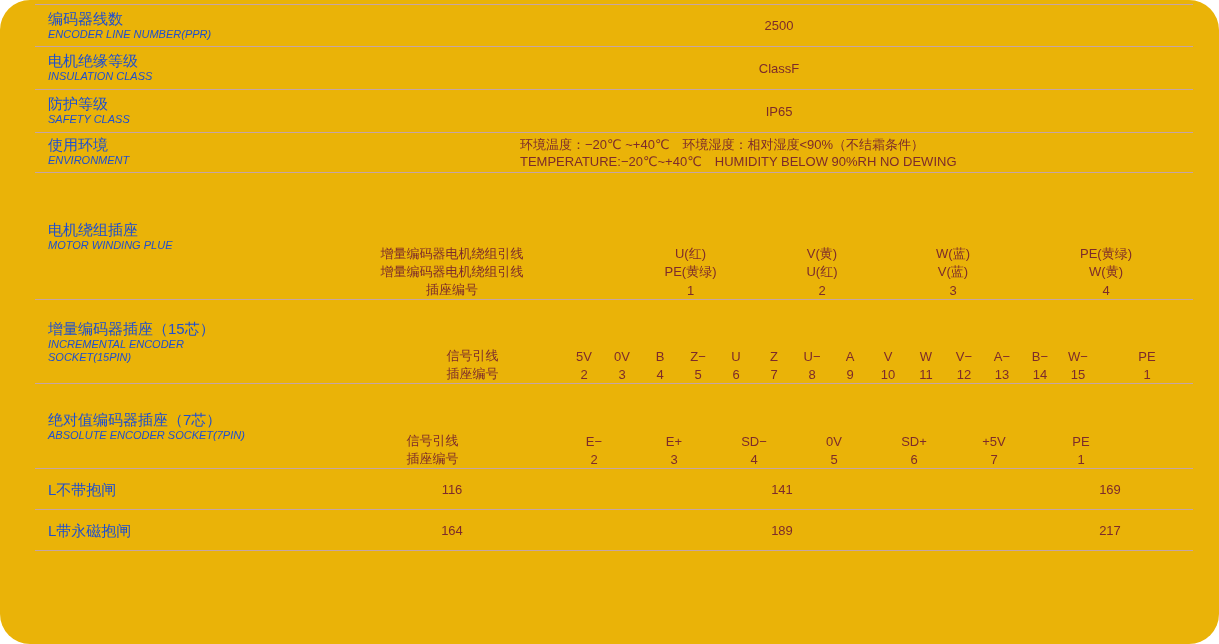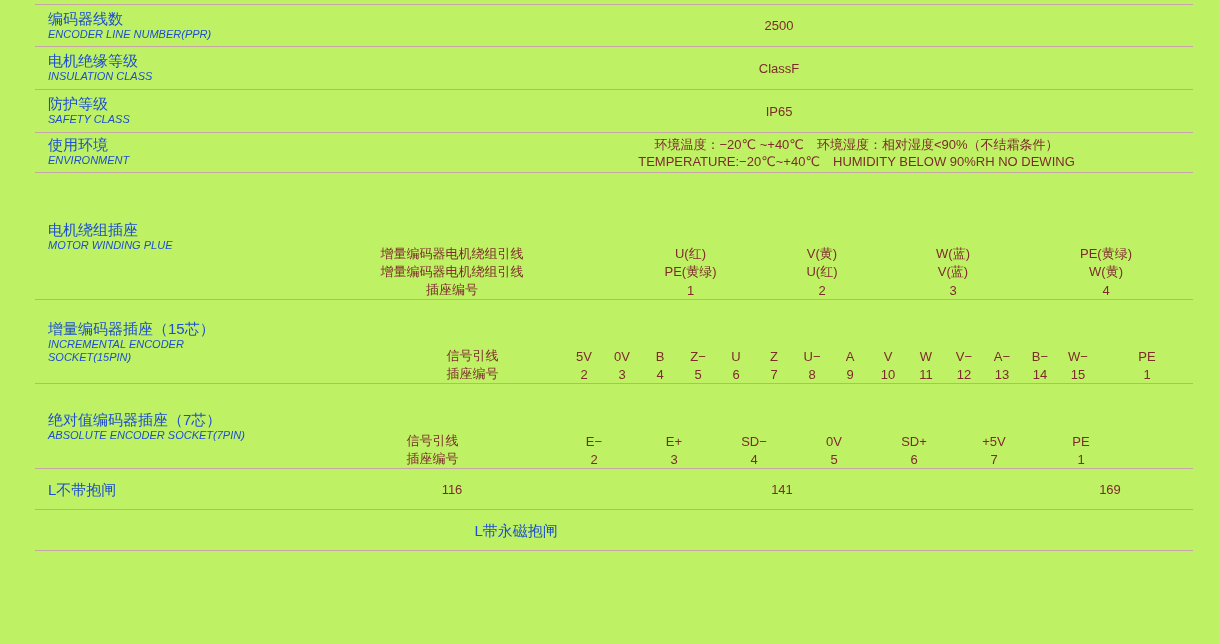--- a/index.html
+++ b/index.html
@@ -1,19 +1,20 @@
 <!DOCTYPE html>
 <html><head>
 <meta charset="utf-8">
 <style>
   html,body { margin:0; padding:0; background:#ffffff; }
   .page {
-    position:relative; width:1219px; height:644px; background:#bef264;
+    position:relative; width:1219px; height:644px; background:#eab308;
     font-family:"Liberation Sans","DejaVu Sans",sans-serif;
     overflow:hidden;
+    border-radius:30px;
   }
   .spec-table {
     position:absolute; left:35px; top:4px; width:1158px;
     border-bottom:1px solid #c5a5a5;
   }
   .row { display:flex; border-top:1px solid #c5a5a5; box-sizing:border-box; }
   .r-h42 { height:42px; } .r-h43 { height:43px; } .r-h40 { height:40px; }
   .r-h127 { height:127px; } .r-h84 { height:84px;gap:40px; } .r-h85 { height:85px; }
   .r-h41 { height:41px;justify-content:center; }
 
@@ -21,21 +22,21 @@
     flex:0 0 305px; width:305px; box-sizing:border-box; padding-left:13px;
     display:flex; flex-direction:column; justify-content:center;
   }
   .label-top { justify-content:flex-start; padding-top:4px; }
   .zh { color:#1e4fd0; font-size:15px; line-height:19px; white-space:nowrap; }
   .en { color:#1e4fd0; font-size:11px; line-height:13px; white-space:nowrap;font-style:italic; }
 
   .content { flex:1 1 auto; min-width:0; color:#7d2b2b; font-size:13px; }
   .content.center-val { display:flex; align-items:center; justify-content:center; padding-left:25px; }
 
-  .env-content { display:flex; flex-direction:column; justify-content:center; padding-left:180px;text-align:center; }
+  .env-content { display:flex; flex-direction:column; justify-content:center; padding-left:180px; }
   .env-line { line-height:17px; white-space:nowrap; color:#7d2b2b; font-size:13px; }
 
   .stack { display:flex; flex-direction:column; justify-content:flex-end; }
 
   .grid-motor { display:grid; grid-template-columns:224px 60px 133px 130px 132px 174px; align-items:center; }
   .grid-enc15 { display:grid; grid-template-columns:185px repeat(14,38px) 100px; align-items:center; }
   .grid-enc7  { display:grid; grid-template-columns:185px 29px 80px 80px 80px 80px 80px 80px 94px; align-items:center; }
   .grid-dims  { display:grid; grid-template-columns:224px 436px 220px; align-items:center; height:100%; }
 
   .cell { text-align:center; color:#7d2b2b; font-size:13px; white-space:nowrap; }
@@ -202,17 +203,24 @@
           <div class="cell">141</div>
           <div class="cell">169</div>
         </div>
       </div>
     </div>
 
     <div class="row r-h41">
       <div class="label-cell">
         <span class="zh">L带永磁抱闸</span>
       </div>
+      <div class="content">
+        <div class="grid-dims">
+          <div class="cell">164</div>
+          <div class="cell">189</div>
+          <div class="cell">217</div>
+        </div>
+      </div>
     </div>
 
 
   </div>
 </div>
 
 </body></html>

